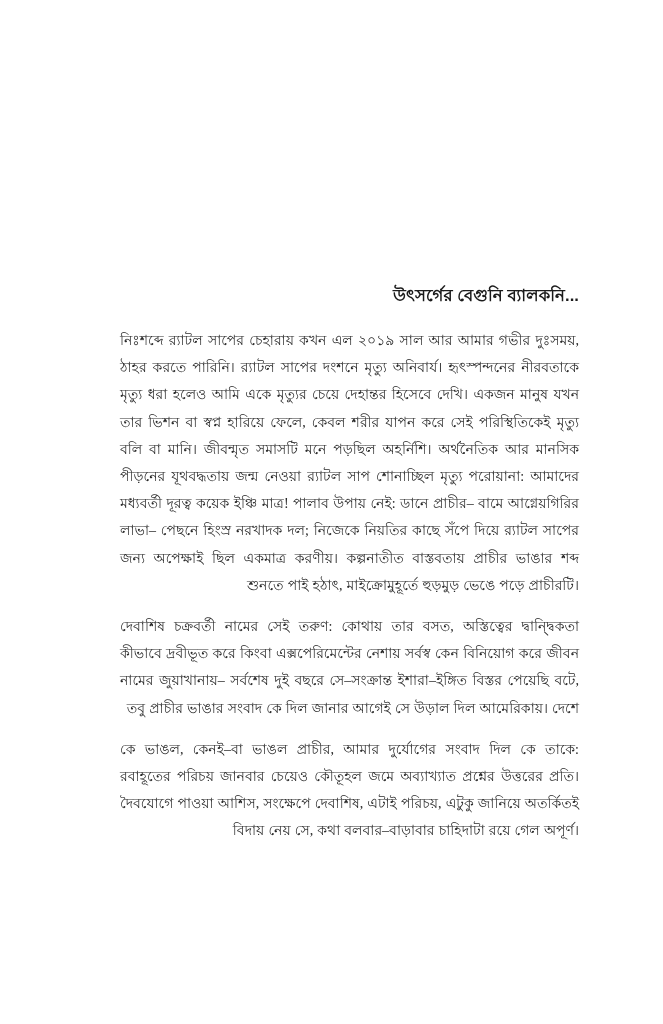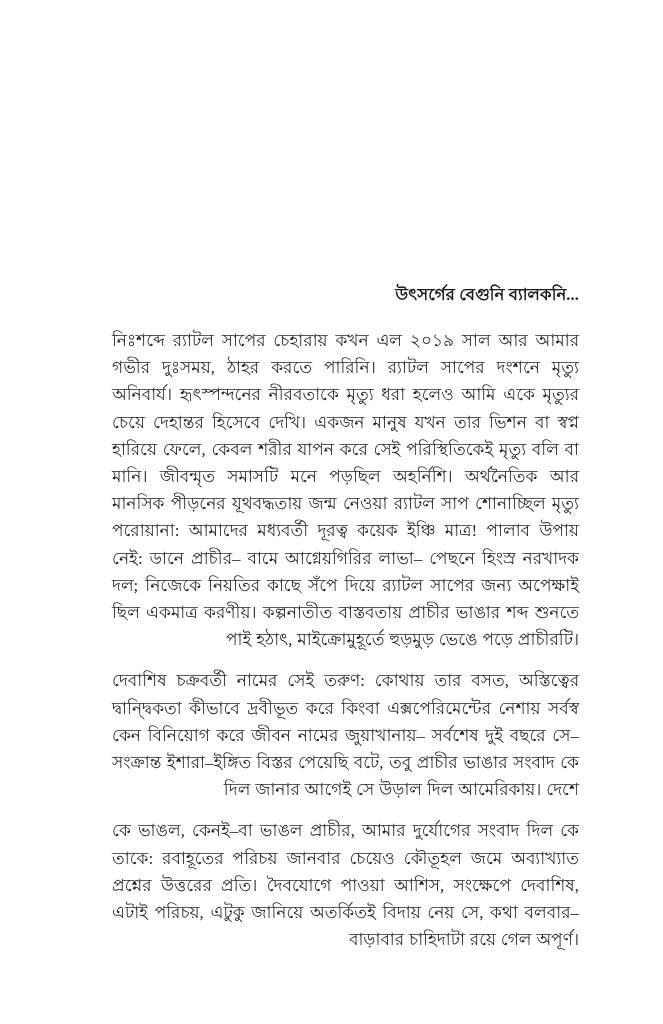--- a/index.html
+++ b/index.html
@@ -15,37 +15,37 @@
     overflow: hidden;
     box-sizing: border-box;
   }
   .content {
     position: absolute;
     left: 104px;
     top: 282px;
     width: 475px;
   }
   .chapter-title {
-    font-family: Liberation Serif, serif;
+    font-family: Liberation Sans, sans-serif;
     font-weight: bold;
     font-size: 16.5px;
     line-height: 26px;
     color: #1b1b1b;
     text-align: right;
     margin: 0 0 19px 0;
     letter-spacing: 0.1px;
   }
   .para {
     font-family: "Liberation Serif", "DejaVu Serif", serif;
-    font-size: 17px;
+    font-size: 14px;
     line-height: 27.2px;
     color: #2a2a2a;
     text-align: justify;
     text-align-last: right;
-    margin: 0 0 14px 8px;
+    margin: 0 0 14px 16px;
     word-spacing: 0.6px;
     hyphens: none;
   }
   .para:last-child {
     margin-bottom: 0;
   }
   .para.indent-first {
     text-indent: 0;
   }
 </style>

